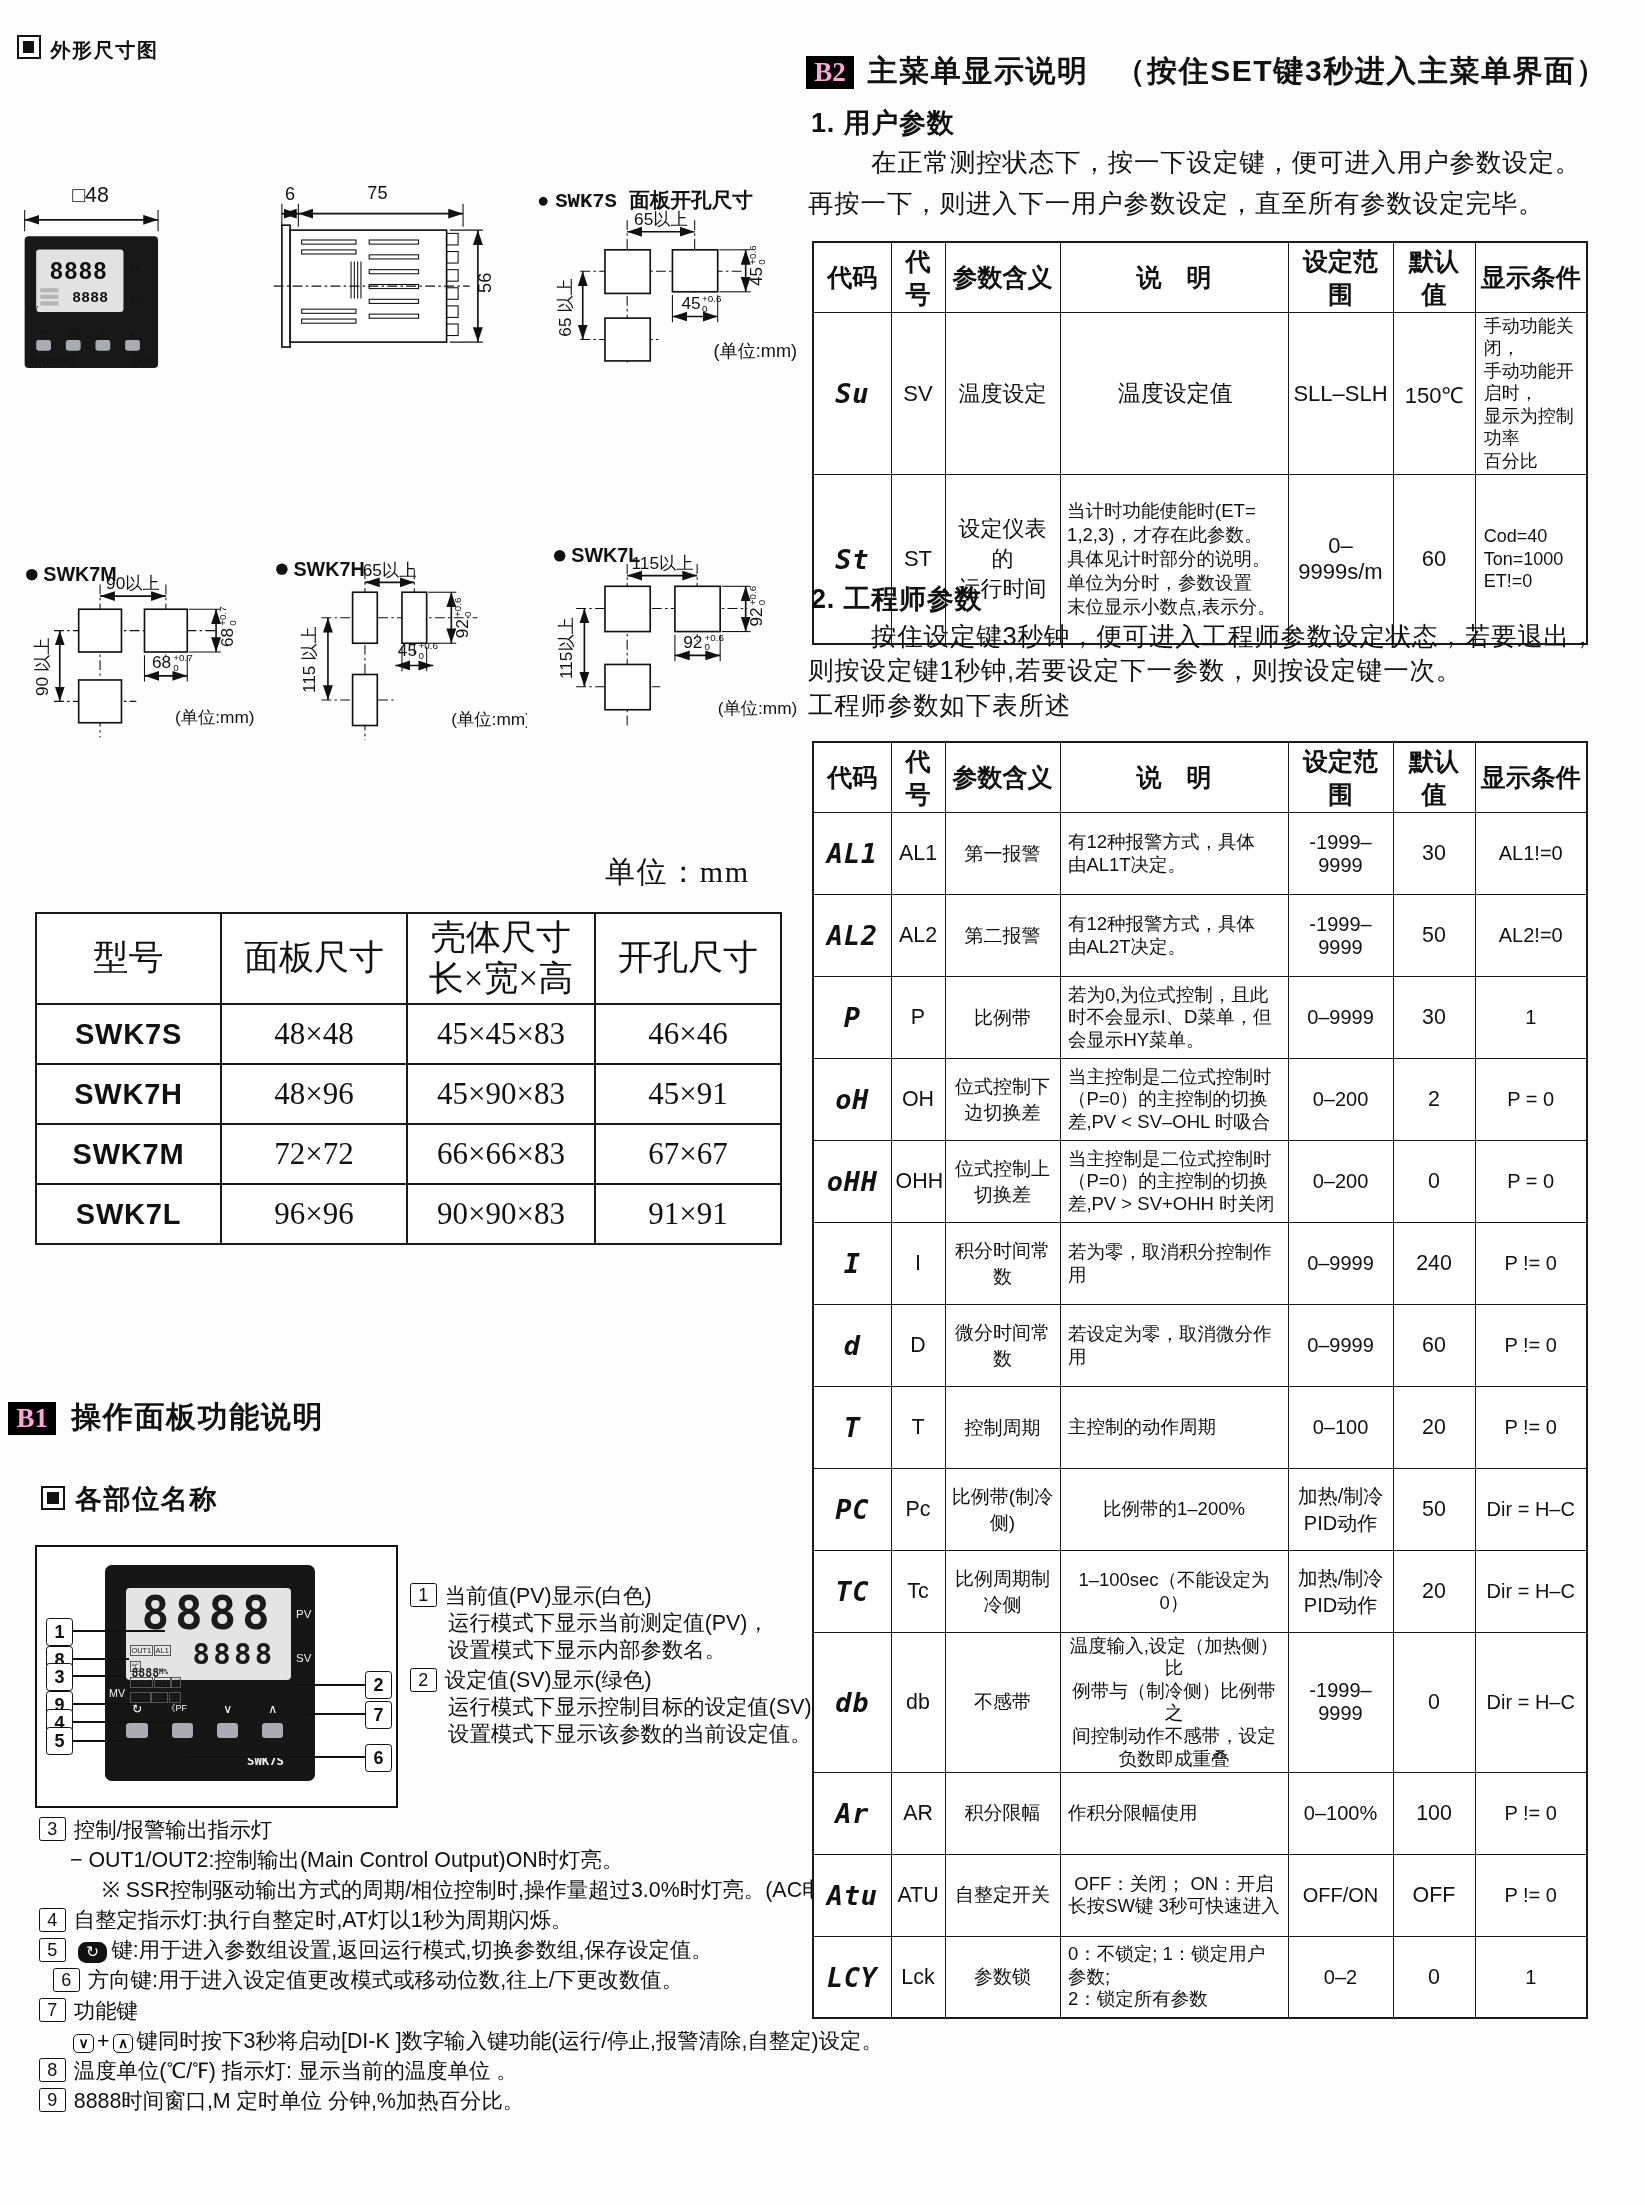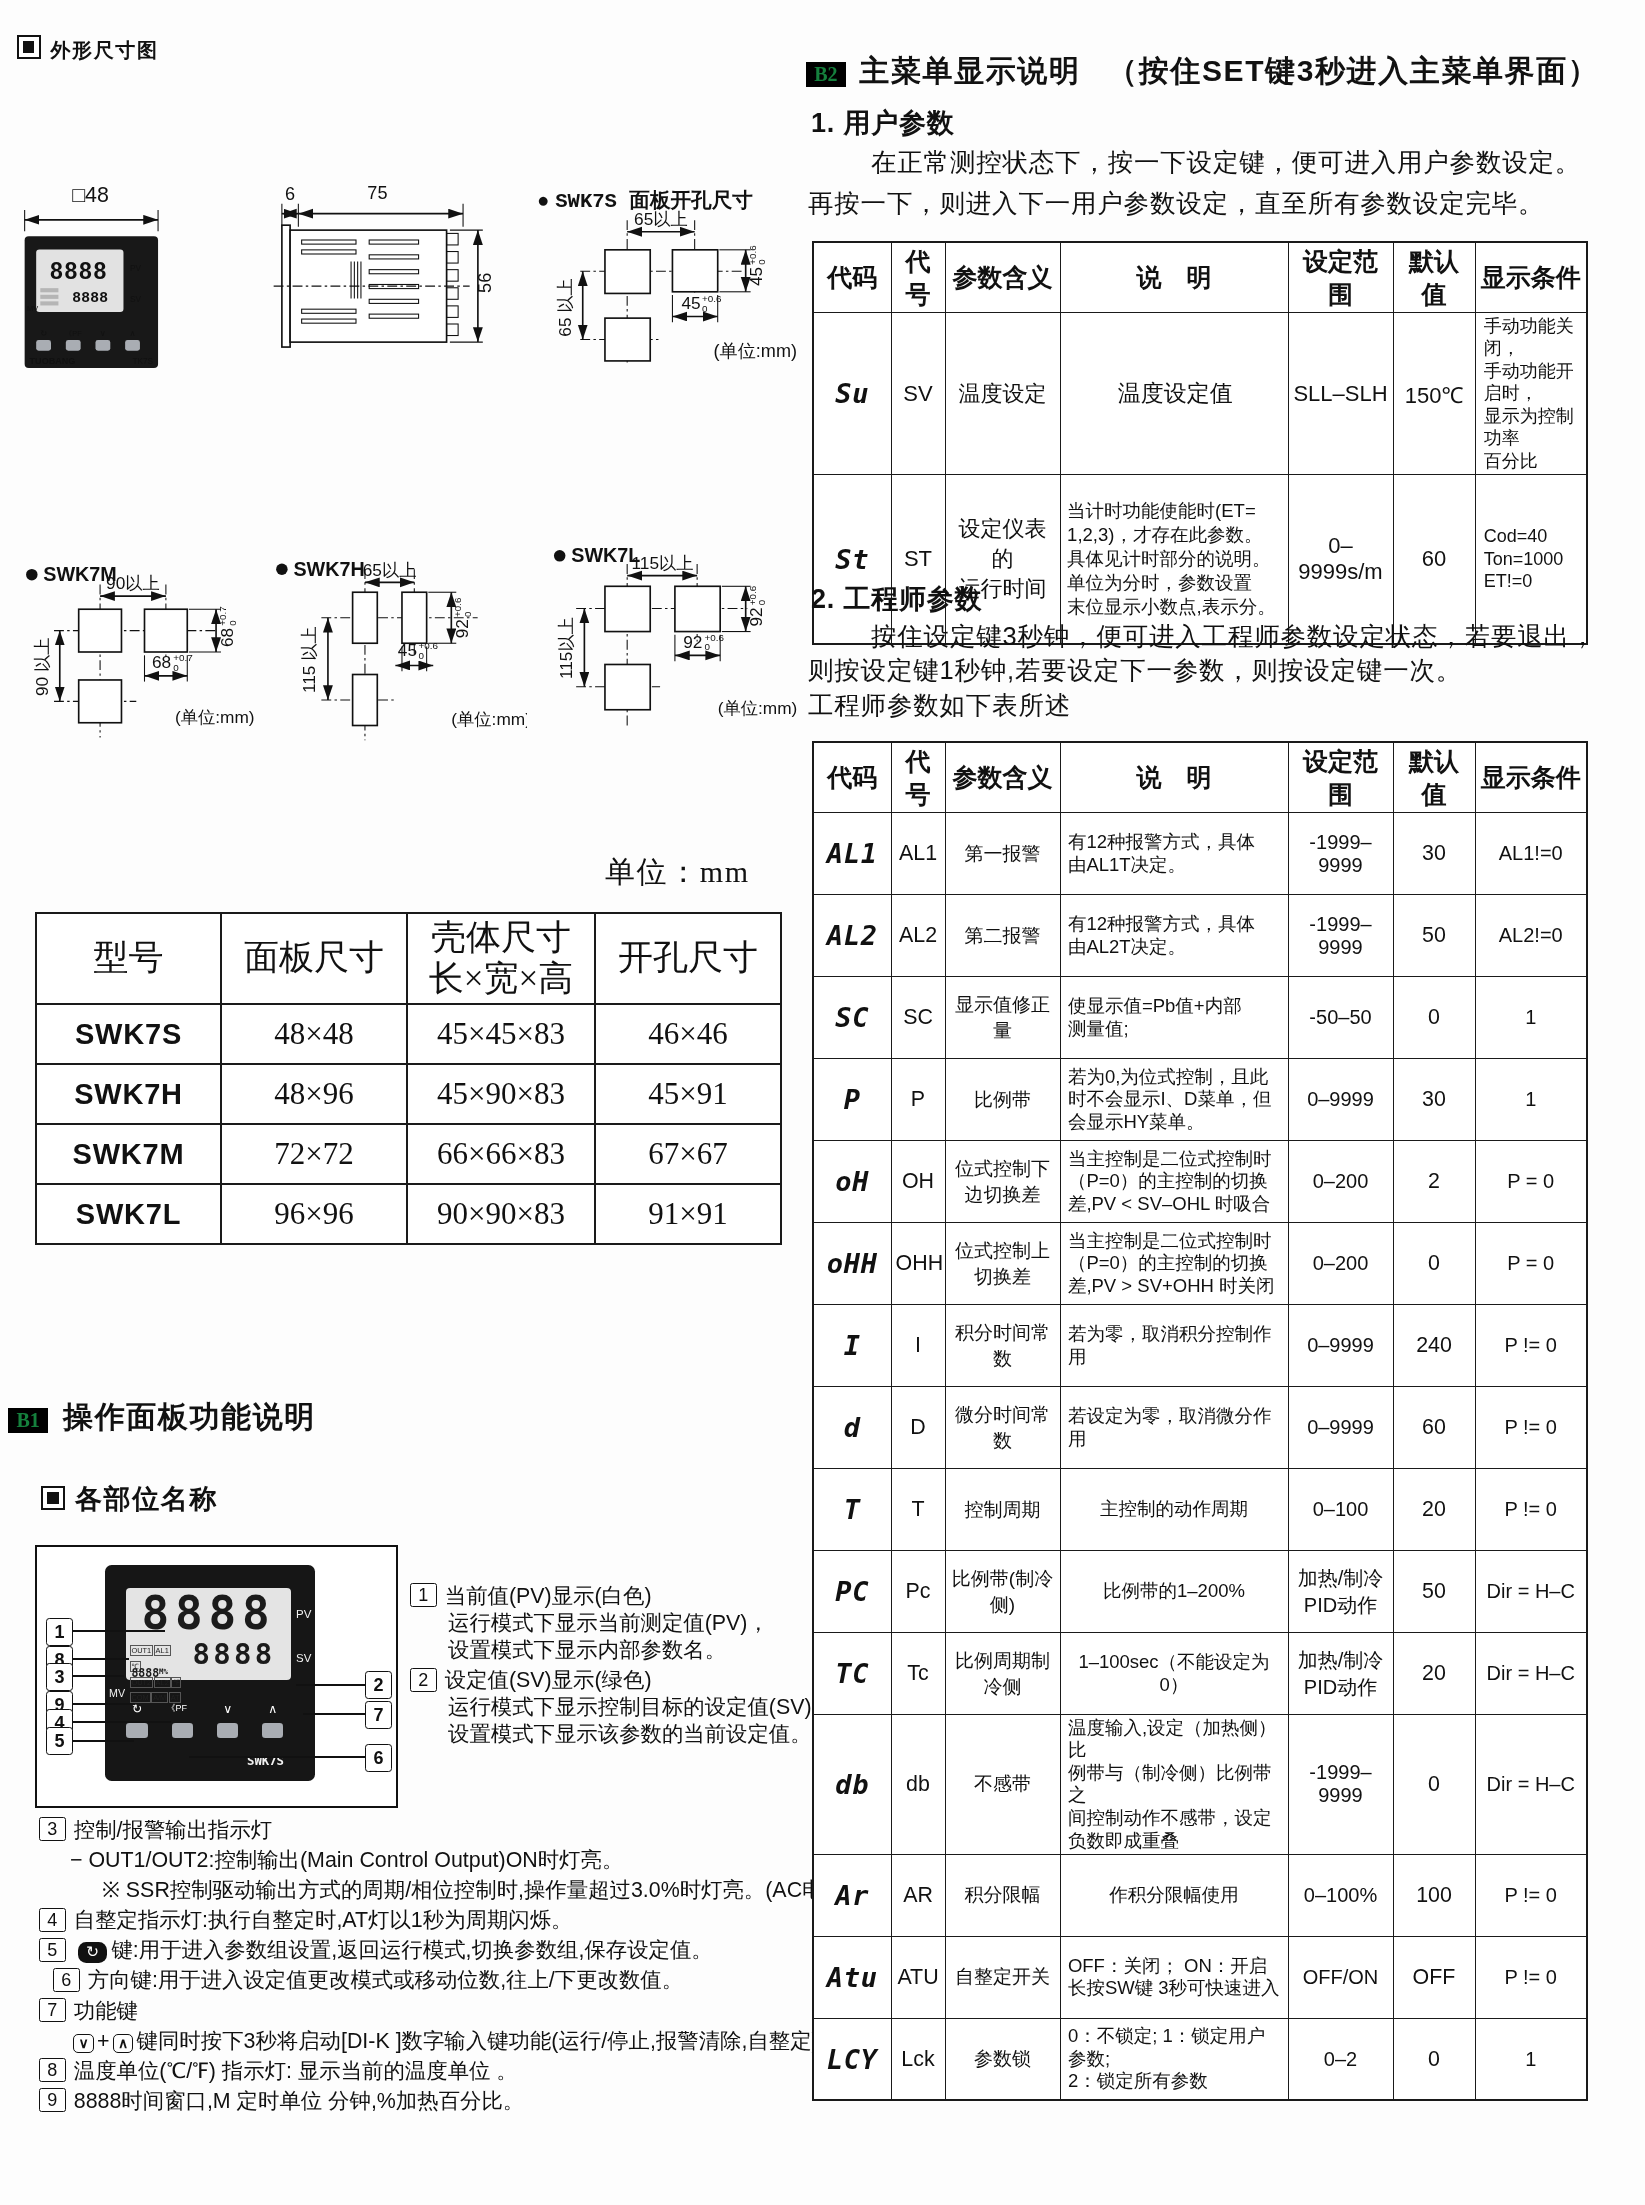--- a/index.html
+++ b/index.html
@@ -4,21 +4,21 @@
 <style>
   html,body{margin:0;padding:0;background:#888;}
   .page{position:relative;width:1646px;height:2205px;background:#fdfdfd;color:#111;
         font-family:"Liberation Sans",sans-serif;overflow:hidden;}
   .abs{position:absolute;}
 
   
   .h-icon{display:inline-block;width:20px;height:20px;border:2.5px solid #111;position:relative;margin-right:10px;vertical-align:-1.6px;background:#fff;}
   .h-icon::after{content:"";position:absolute;left:4.1px;top:4.1px;right:4.1px;bottom:4.1px;background:#111;}
   .sec-title{font-size:20px;font-weight:700;letter-spacing:1.6px;}
-  .badge{background:#000;color:#15803d;font-family:"Liberation Serif",serif;font-weight:700;font-size:20px;padding:0.8px 8.2px;display:inline-block;}
+  .badge{background:#000;color:#f9a8d4;font-family:"Liberation Serif",serif;font-weight:700;font-size:27px;padding:0.8px 8.2px;display:inline-block;}
   .b-title{font-size:30px;font-weight:700;letter-spacing:1.6px;}
   .heading2{font-size:27px;font-weight:600;letter-spacing:0.8px;}
   .para{font-size:25.5px;letter-spacing:0.8px;white-space:nowrap;}
 
   
   table.ptable{border-collapse:collapse;table-layout:fixed;background:#fff;border:2.5px solid #1a1a1a;}
   .ptable th,.ptable td{border:1.6px solid #1a1a1a;text-align:center;vertical-align:middle;white-space:pre-line;padding:1.6px 4.1px;box-sizing:border-box;overflow:hidden;}
   .ptable th{font-size:25px;font-weight:600;}
   .user-table th.c0,.eng-table th.c0{width:78px}
   .user-table th.c1,.eng-table th.c1{width:54px}
@@ -539,30 +539,20 @@
           <td class="c0">AL2</td>
           <td class="c1">AL2</td>
           <td class="c2">第二报警</td>
           <td class="c3">有12种报警方式，具体
 由AL2T决定。</td>
           <td class="c4">-1999–9999</td>
           <td class="c5">50</td>
           <td class="c6">AL2!=0</td>
         </tr>
         <tr>
-          <td class="c0">SC</td>
-          <td class="c1">SC</td>
-          <td class="c2">显示值修正量</td>
-          <td class="c3">使显示值=Pb值+内部
-测量值;</td>
-          <td class="c4">-50–50</td>
-          <td class="c5">0</td>
-          <td class="c6">1</td>
-        </tr>
-        <tr>
           <td class="c0">P</td>
           <td class="c1">P</td>
           <td class="c2">比例带</td>
           <td class="c3">若为0,为位式控制，且此
 时不会显示I、D菜单，但
 会显示HY菜单。</td>
           <td class="c4">0–9999</td>
           <td class="c5">30</td>
           <td class="c6">1</td>
         </tr>

